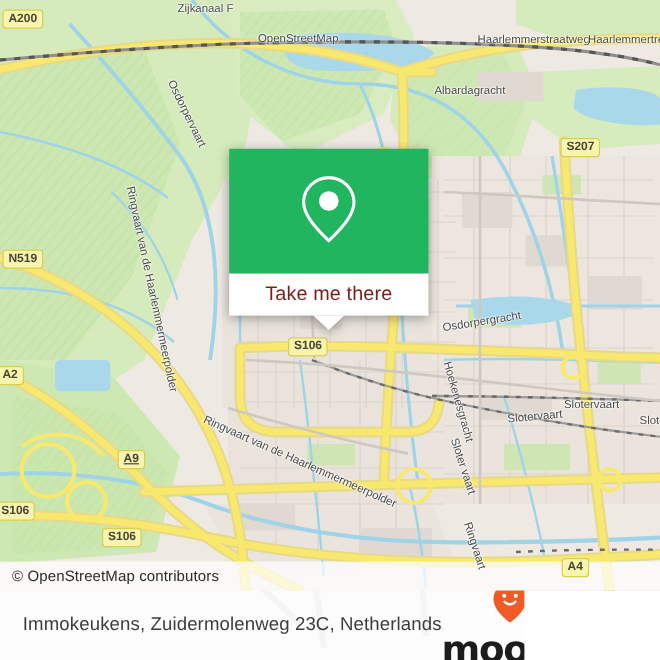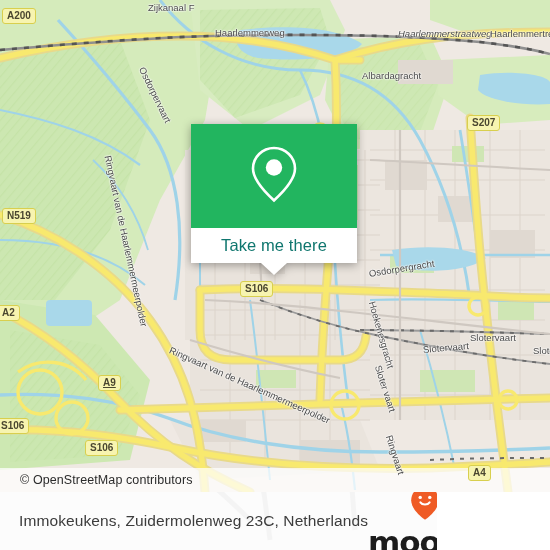--- a/index.html
+++ b/index.html
@@ -15,41 +15,41 @@
     position:absolute; left:0; top:0; width:550px; height:492px;
     overflow:hidden; background:#e8e3dc;
   }
   .map-svg{ position:absolute; left:0; top:0; }
 
   
   #attribution{
     position:absolute; left:0; bottom:0; width:100%; height:24px;
     background:rgba(255,255,255,0.72);
     display:flex; align-items:center;
-    padding-left:20px;
+    padding-left:10px;
     font-size:12.5px; color:#2b2b2b;
     letter-spacing:.1px;
   }
 
   
   #info-card{
     position:absolute; left:191px; top:124px; width:166px;
     filter:drop-shadow(0 2px 5px rgba(0,0,0,.35));
     z-index:40;
   }
   #card-green{
     background:#22b55f; height:104px;
     display:flex; align-items:center; justify-content:center;
   }
   #card-white{
     background:#fff; height:35px;
     display:flex; align-items:center; justify-content:center;
   }
   #card-label{
-    font-size:16.5px; color:#0f766e; letter-spacing:.1px;text-align:center;
+    font-size:16.5px; color:#7f1d1d; letter-spacing:.1px;text-align:center;
   }
   #card-pointer{
     width:0;height:0;margin:0 auto;
     border-left:13px solid transparent;
     border-right:13px solid transparent;
     border-top:12px solid #ffffff;
   }
 
   
   #footer{
@@ -236,22 +236,22 @@
       <path d="M205,300 C250,302 300,306 350,312 C410,318 470,326 550,334"></path>
       <path d="M190,340 C230,352 280,366 340,378"></path>
       <path d="M370,160 C420,162 470,166 550,170"></path>
       <path d="M400,130 L400,420"></path>
       <path d="M250,150 C256,200 260,250 262,300"></path>
     </g>
   </svg>
 
   <div id="map-labels">
       <div class="maplabel" style="left: 148px; top: 2px; transform: rotate(0deg); transform-origin: left center;">Zijkanaal F</div>
-      <div class="maplabel" style="left: 215px; top: 27px; transform: rotate(0deg); transform-origin: left center;">Haarlemmerweg</div>
-      <div class="maplabel" style="left: 398px; top: 28px; transform: rotate(0deg); transform-origin: left center; font-style: italic;">Haarlemmerstraatweg</div>
+      <div class="maplabel" style="left: 215px; top: 27px; transform: rotate(0deg); transform-origin: left center;">OpenStreetMap</div>
+      <div class="maplabel" style="left: 398px; top: 28px; transform: rotate(0deg); transform-origin: left center;">Haarlemmerstraatweg</div>
       <div class="maplabel" style="left: 490px; top: 28px; transform: rotate(0deg); transform-origin: left center;">Haarlemmertrekvaart</div>
       <div class="maplabel" style="left: 362px; top: 70px; transform: rotate(0deg); transform-origin: left center; text-align: center;">Albardagracht</div>
       <div class="maplabel" style="left: 142px; top: 62px; transform: rotate(64deg); transform-origin: left center;">Osdorpervaart</div>
       <div class="maplabel" style="left: 108px; top: 150px; transform: rotate(78deg); transform-origin: left center;">Ringvaart van de Haarlemmermeerpolder</div>
       <div class="maplabel" style="left: 369px; top: 268px; transform: rotate(-9deg); transform-origin: left center;">Osdorpergracht</div>
       <div class="maplabel" style="left: 372px; top: 296px; transform: rotate(74deg); transform-origin: left center;">Hoekenesgracht</div>
       <div class="maplabel" style="left: 423px; top: 344px; transform: rotate(-5deg); transform-origin: left center;">Slotervaart</div>
       <div class="maplabel" style="left: 470px; top: 332px; transform: rotate(0deg); transform-origin: left center;">Slotervaart</div>
       <div class="maplabel" style="left: 378px; top: 360px; transform: rotate(72deg); transform-origin: left center;">Sloter vaart</div>
       <div class="maplabel" style="left: 170px; top: 344px; transform: rotate(24deg); transform-origin: left center;">Ringvaart van de Haarlemmermeerpolder</div>

